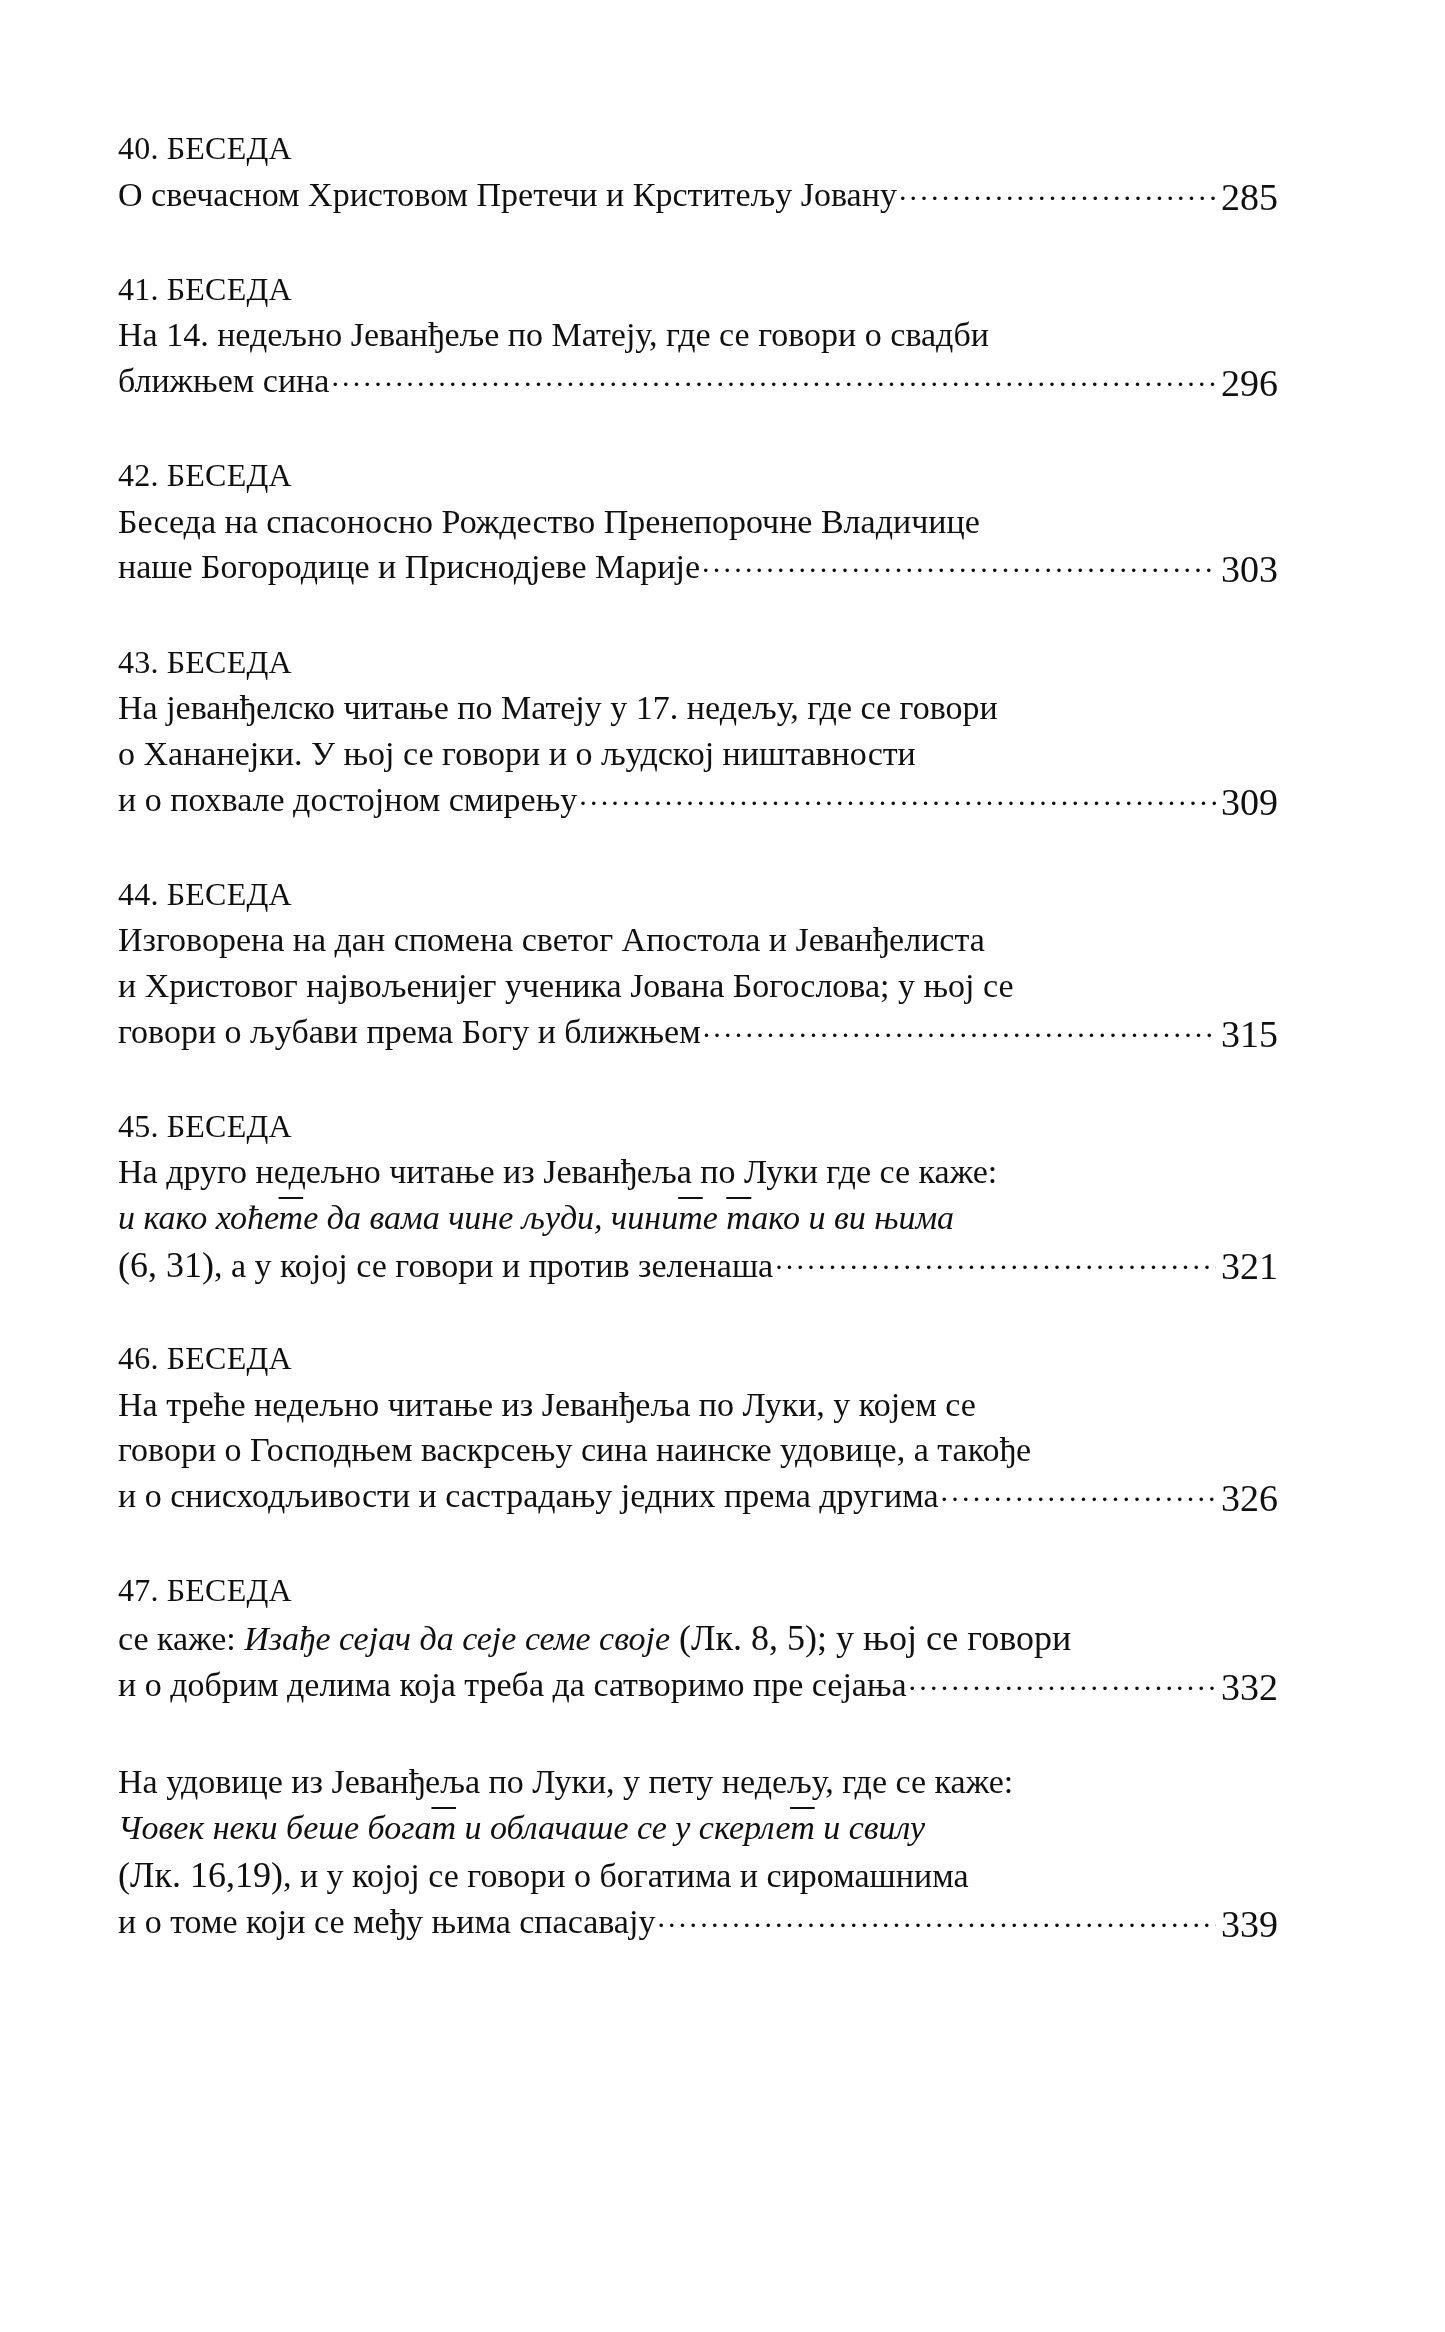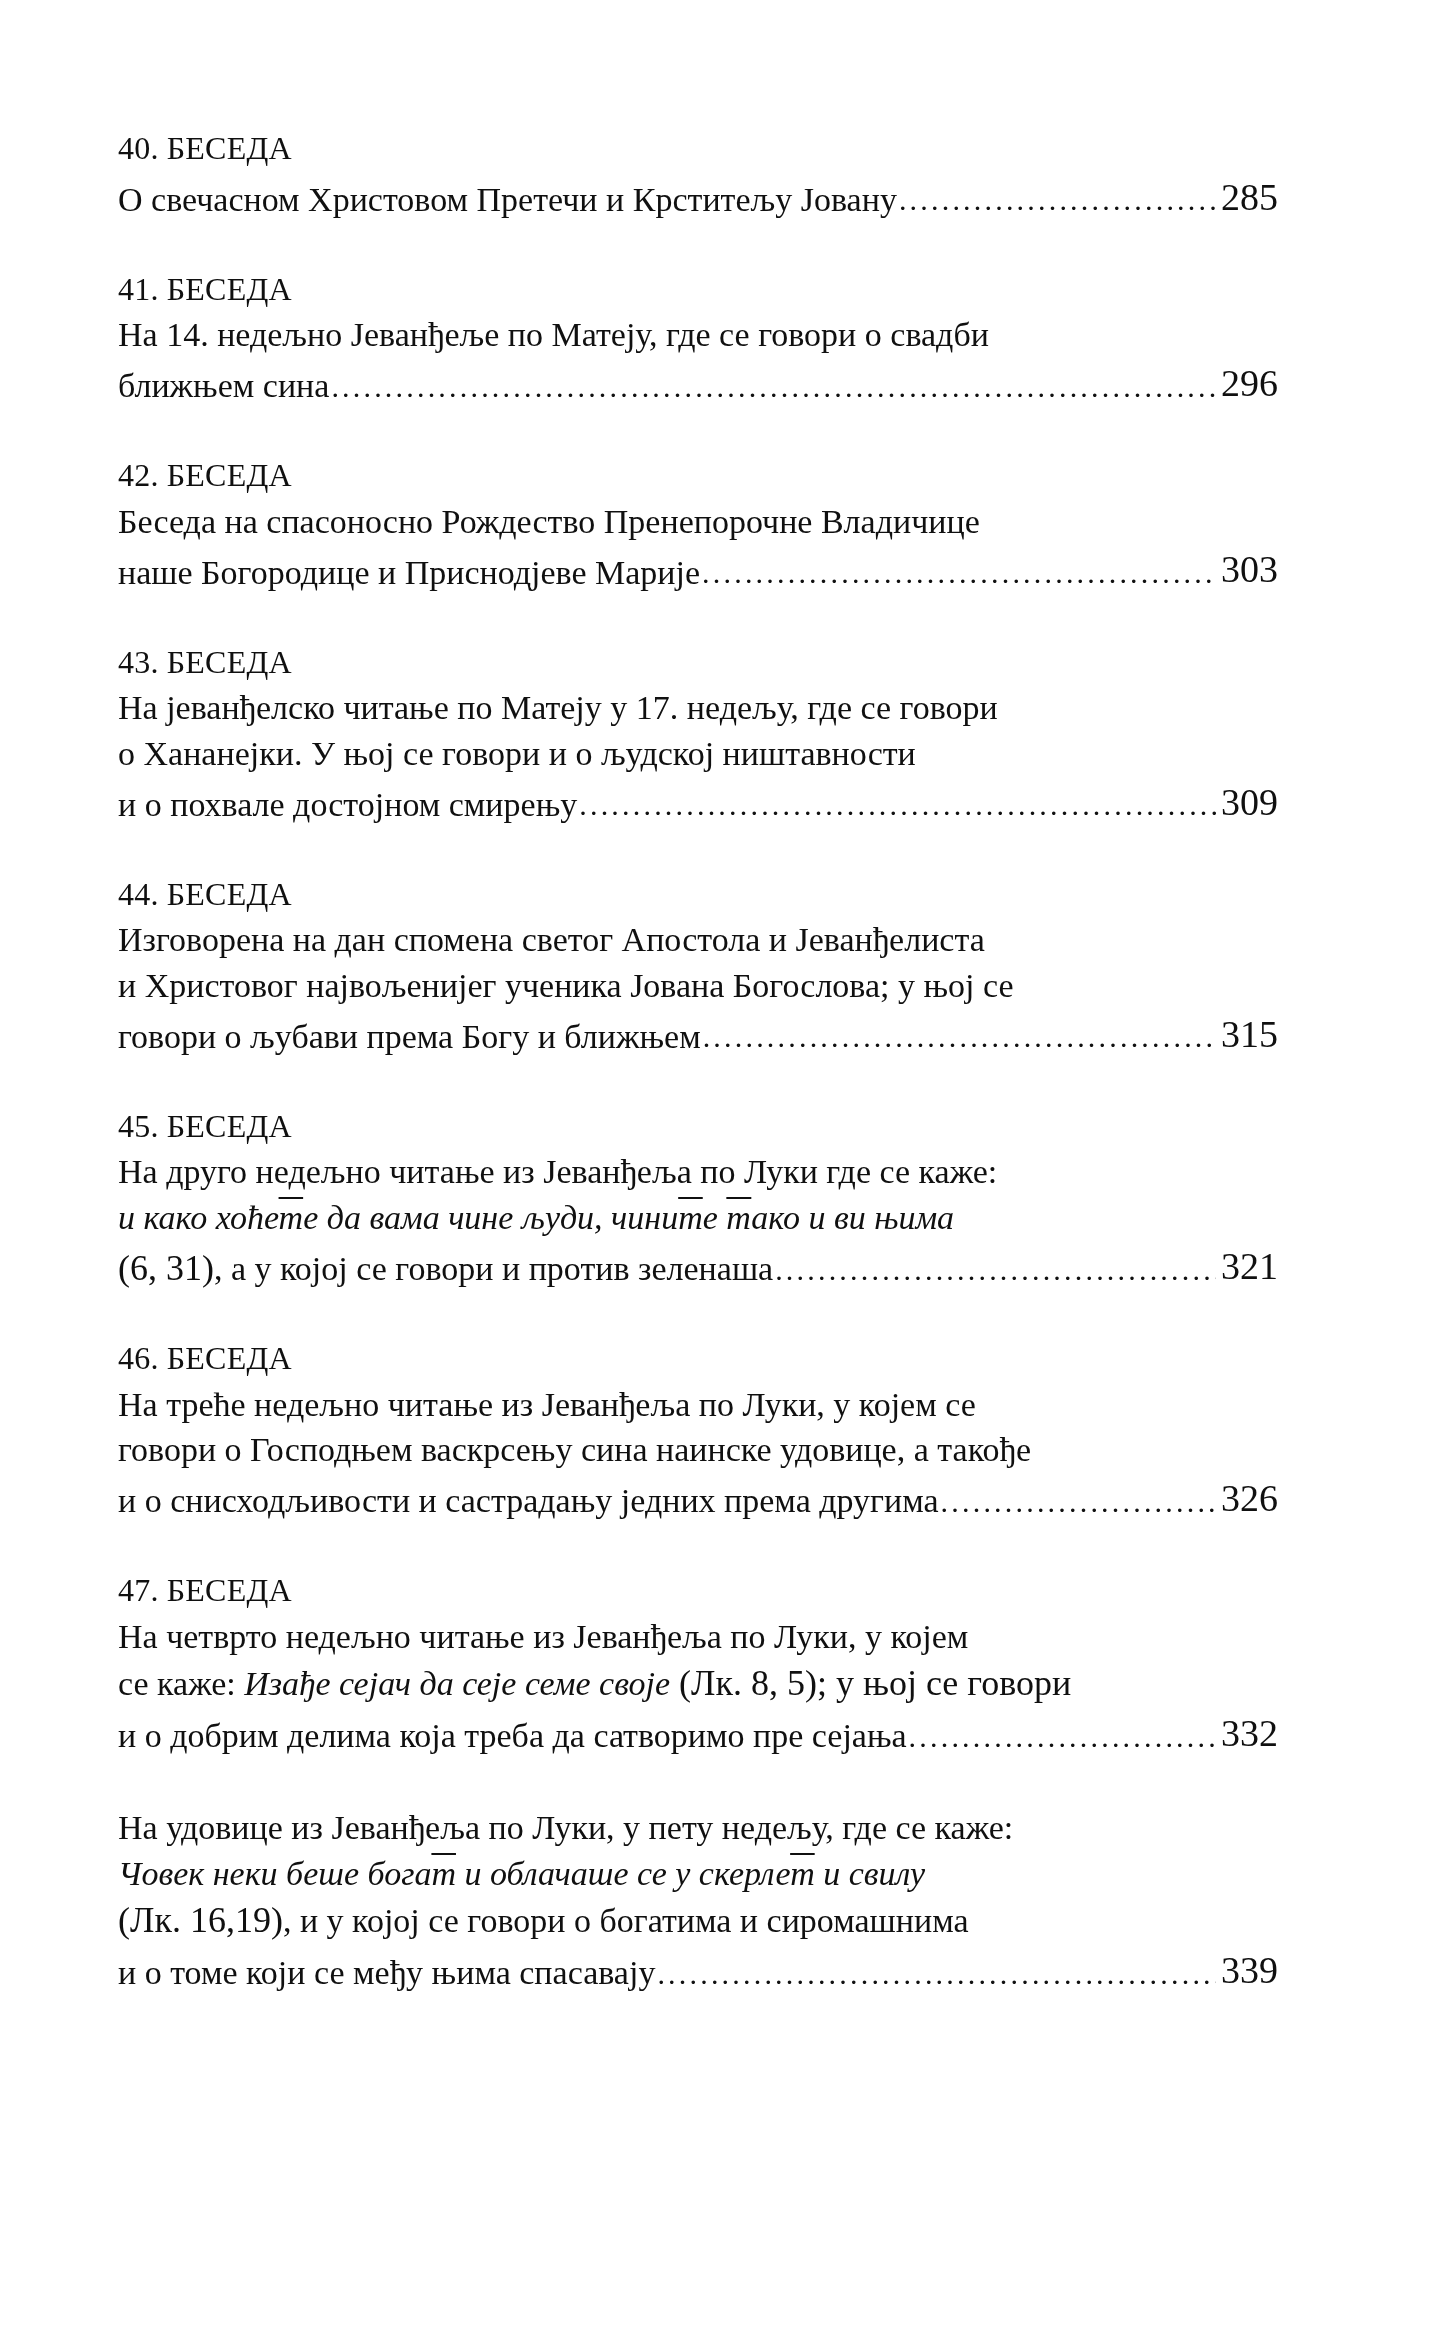--- a/index.html
+++ b/index.html
@@ -44,21 +44,21 @@
     line-height: 1.345;
     margin: 0;
   }
   .entry-line {
     display: block;
     white-space: nowrap;
   }
   
   .entry-line.tail {
     display: flex;
-    align-items: flex-end;
+    align-items: flex-start;
     width: 100%;
   }
   .tail-text {
     flex: 0 0 auto;
     white-space: nowrap;
   }
   .leader {
     flex: 1 1 auto;
     min-width: 12px;
     overflow: hidden;
@@ -180,21 +180,20 @@
           <span class="tail-text">и о снисходљивости и састрадању једних према другима</span>
           <span class="leader"></span>
           <span class="page-num">326</span>
         </div>
       </div>
     </div>
 
     <div class="toc-entry">
       <div class="entry-heading">47. БЕСЕДА</div>
       <div class="entry-body">
-        <span class="entry-line">На четврто недељно читање из Јеванђеља по Луки, у којем</span>
         <span class="entry-line">се каже: <span class="it">Изађе сејач да сеје семе своје</span><span class="ref"> (Лк. 8, 5); у њој се говори</span></span>
         <div class="entry-line tail">
           <span class="tail-text">и о добрим делима која треба да сатворимо пре сејања</span>
           <span class="leader"></span>
           <span class="page-num">332</span>
         </div>
       </div>
     </div>
 
     <div class="toc-entry">

